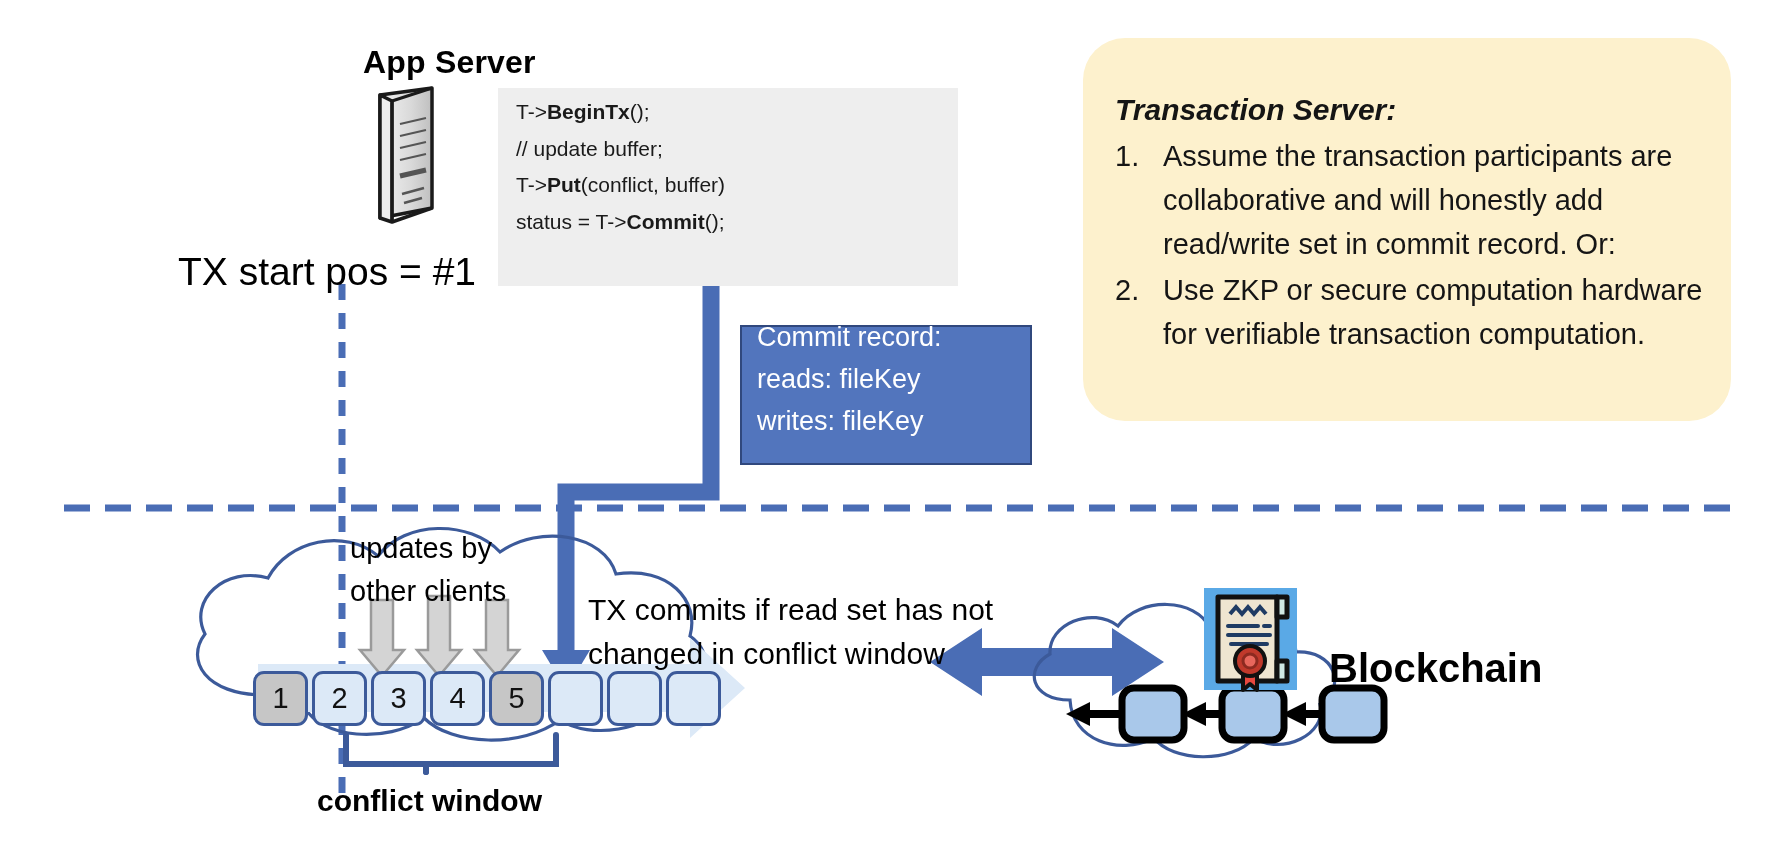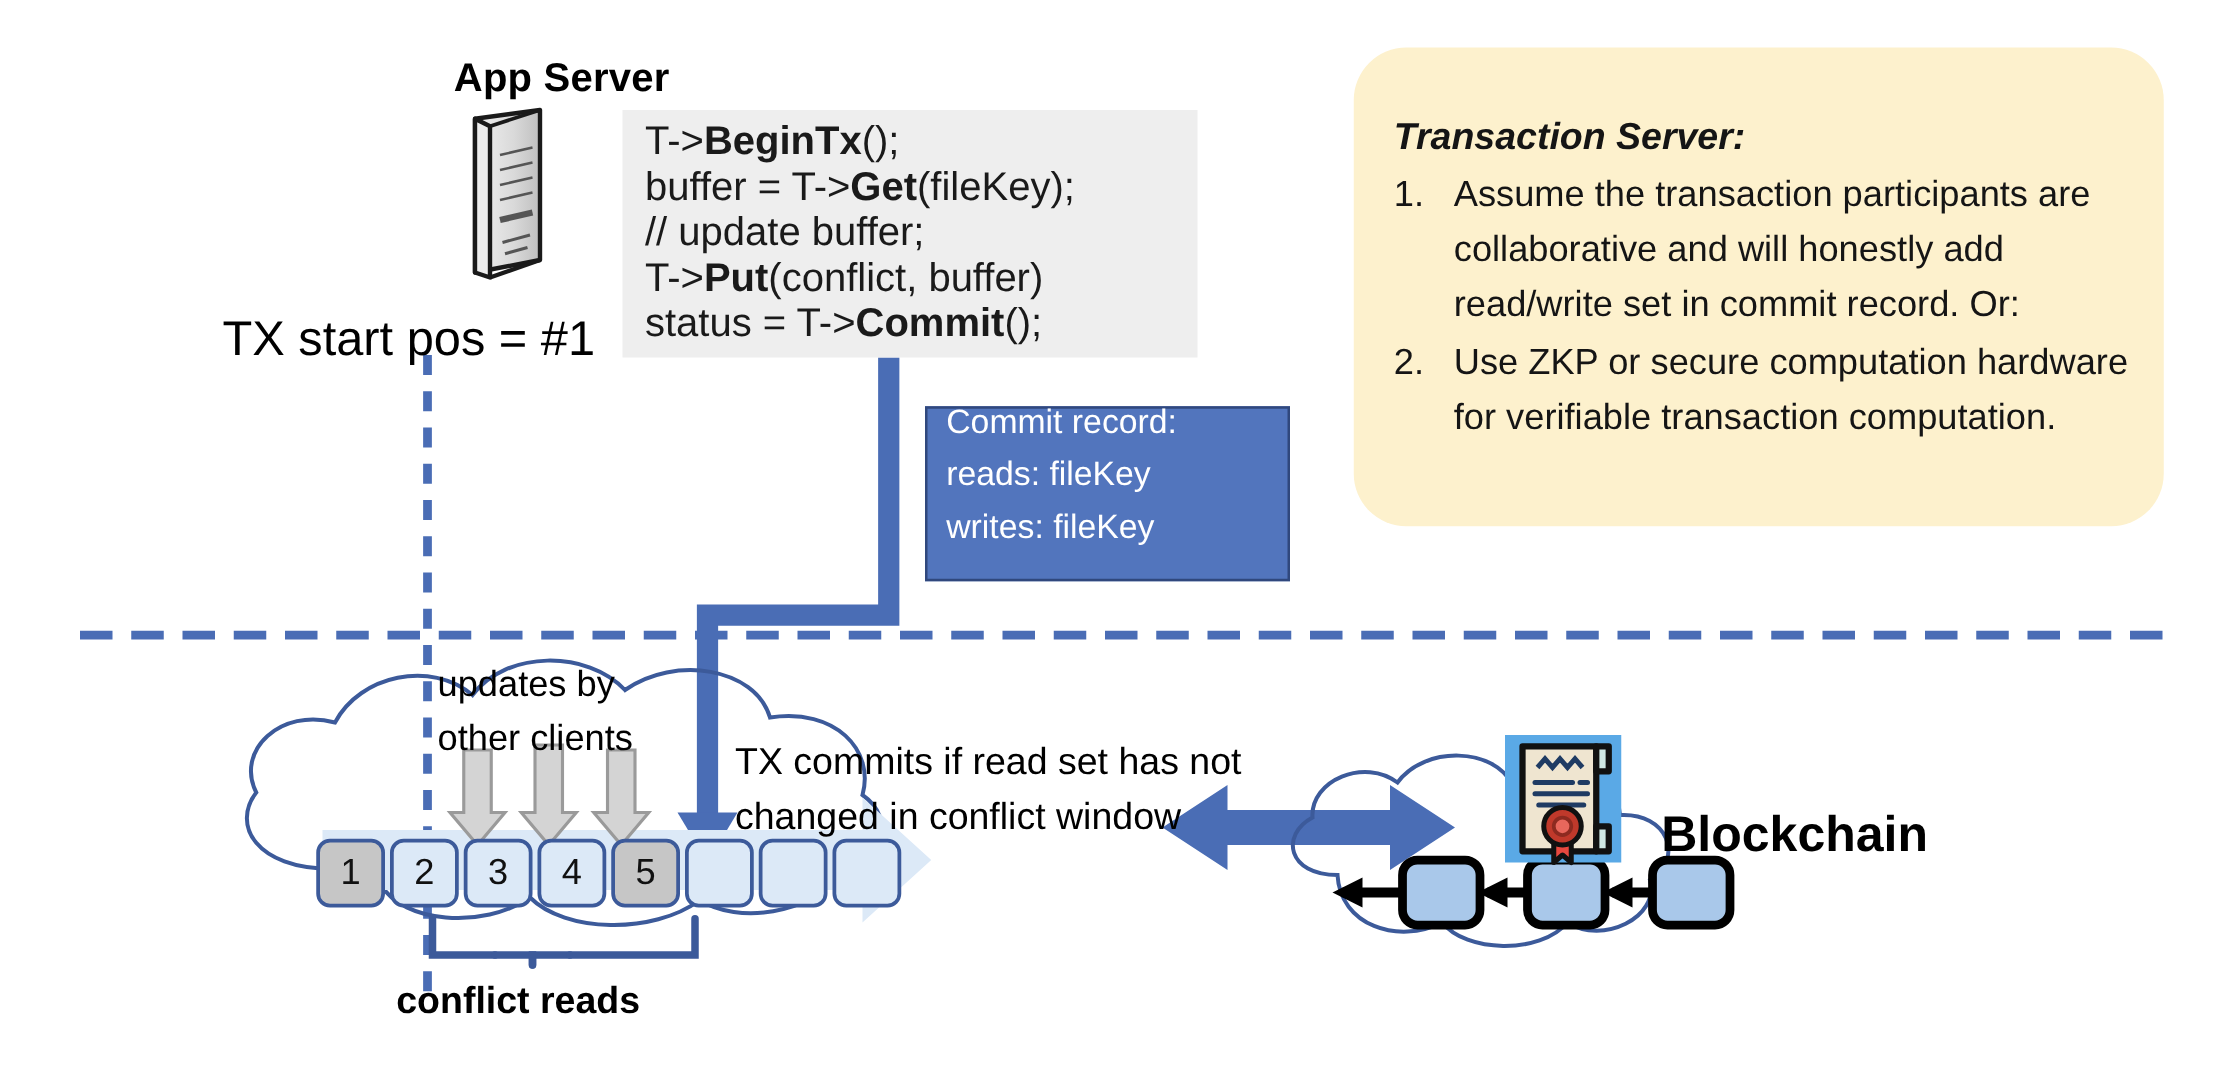--- a/index.html
+++ b/index.html
@@ -5,21 +5,21 @@
   html,body{margin:0;padding:0;background:#ffffff;}
   body{width:1780px;height:868px;position:relative;overflow:hidden;
        font-family:"Liberation Sans", sans-serif;color:#000;}
   #stage{position:absolute;inset:0;width:1780px;height:868px;}
   svg.layer{position:absolute;left:0;top:0;width:1780px;height:868px;overflow:visible;}
   .abs{position:absolute;}
 
   
   #app-server-title{left:363px;top:44px;font-size:32px;font-weight:bold;letter-spacing:.2px;}
   #code-box{left:498px;top:88px;width:460px;height:198px;background:#eeeeee;}
-  #code-lines{left:516px;top:94px;width:450px;font-size:32px;line-height:36.5px;color:#1a1a1a;white-space:nowrap;}
+  #code-lines{left:516px;top:94px;width:450px;font-size:21px;line-height:36.5px;color:#1a1a1a;white-space:nowrap;}
   #code-lines .b{font-weight:bold;}
 
   
   #commit-box{left:740px;top:325px;width:292px;height:140px;background:#5275bd;
               border:2.5px solid #30487d;box-sizing:border-box;}
   #commit-text{left:757px;top:316px;width:280px;font-size:27px;line-height:42px;color:#ffffff;white-space:nowrap;}
 
   
   #model-box{left:1083px;top:38px;width:648px;height:383px;background:#fdf1cd;border-radius:42px;}
   #model-inner{left:1115px;top:88px;width:600px;font-size:29px;line-height:44px;color:#151515;}
@@ -163,21 +163,20 @@
       <circle cx="1250" cy="661" r="15" fill="#c0392b" stroke="#111" stroke-width="4"></circle>
       <circle cx="1250" cy="661" r="7" fill="#e8675c" stroke="#8d2a20" stroke-width="3"></circle>
     </g>
   </svg>
 
   <div class="abs" id="app-server-title">App Server</div>
 
   <div class="abs" id="code-box"></div>
   <div class="abs" id="code-lines">
       <div><span>T-&gt;</span><span class="b">BeginTx</span><span>();</span></div>
-      <div><span>buffer = T-&gt;</span><span class="b">Get</span><span>(fileKey);</span></div>
       <div><span>// update buffer;</span></div>
       <div><span>T-&gt;</span><span class="b">Put</span><span>(conflict, buffer)</span></div>
       <div><span>status = T-&gt;</span><span class="b">Commit</span><span>();</span></div>
     </div>
 
   <div class="abs" id="commit-box"></div>
   <div class="abs" id="commit-text">
       <div>Commit record:</div>
       <div>reads: fileKey</div>
       <div>writes: fileKey</div>
@@ -203,21 +202,21 @@
   <div class="abs" id="updates-label">
       <div>updates by</div>
       <div>other clients</div>
     </div>
 
   <div class="abs" id="tx-commit-label">
       <div>TX commits if read set has not</div>
       <div>changed in conflict window</div>
     </div>
 
-  <div class="abs" id="conflict-window-label">conflict reads</div>
+  <div class="abs" id="conflict-window-label">conflict window</div>
 
   <div class="abs" id="blockchain-label">Blockchain</div>
 
   <div class="abs" id="blocks">
       <div class="blk grey">1</div>
       <div class="blk lit">2</div>
       <div class="blk lit">3</div>
       <div class="blk lit">4</div>
       <div class="blk grey">5</div>
       <div class="blk lit"></div>

